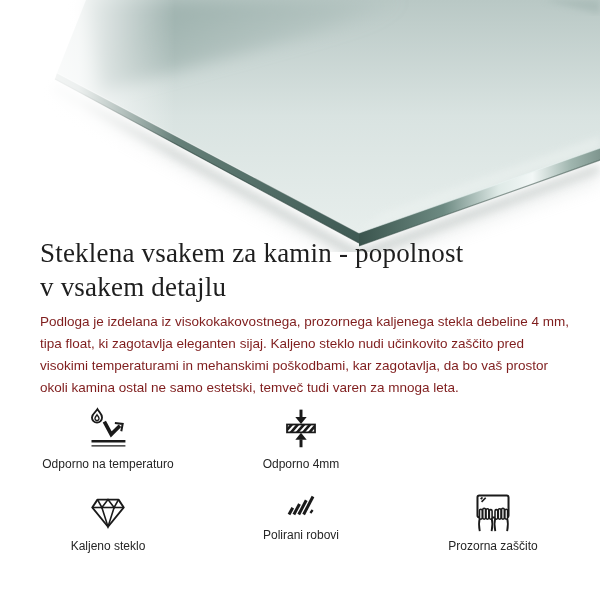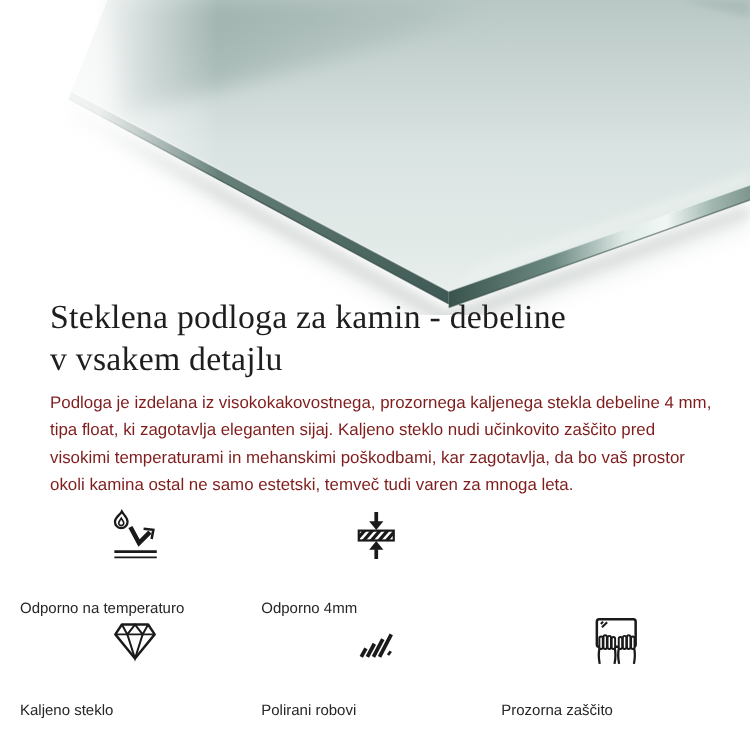--- a/index.html
+++ b/index.html
@@ -24,37 +24,37 @@
     letter-spacing:.2px;
   }
   .page-paragraph{
     position:absolute;left:40px;top:311px;width:533px;
     margin:0;
     font-size:13.5px;line-height:22px;
     color:#7f1d1d;
   }
   .feature{
     position:absolute;width:184px;
-    display:flex;flex-direction:column;gap:22px;
+    display:flex;flex-direction:column;align-items:center;
   }
   .feature .icon-wrap{
     height:46px;display:flex;align-items:flex-end;justify-content:center;
   }
   .feature .icon-wrap svg{display:block;}
   .feature .feature-label{
     margin-top:7px;
     font-size:12px;line-height:14px;
     color:#262626;
     white-space:nowrap;
   }
   .f1{left:16px;top:404px;}
   .f2{left:209px;top:404px;}
   .f3{left:401px;top:404px;}
   .f4{left:16px;top:486px;}
-  .f5{left:209px;top:486px;}
+  .f5{left:209px;top:475px;}
   .f6{left:401px;top:486px;}
   .ic{stroke:#1a1a1a;fill:none;}
 </style>
 </head>
 <body>
 
 <div class="page">
 
   <div class="hero">
     <svg width="600" height="252" viewBox="0 0 600 252">
@@ -113,21 +113,21 @@
       <polygon points="359,233 600,148 600,160 359,246" fill="url(#rightEdgeGrad)"></polygon>
       <line x1="57" y1="73" x2="359" y2="233" stroke="#ffffff" stroke-opacity="0.45" stroke-width="1.2"></line>
       <line x1="359" y1="233" x2="600" y2="148" stroke="#e6f0ee" stroke-opacity="0.6" stroke-width="1.2"></line>
       <line x1="55" y1="79" x2="359" y2="243" stroke="#334a44" stroke-opacity="0.7" stroke-width="1.2"></line>
       <line x1="359" y1="246" x2="600" y2="160" stroke="#334a44" stroke-opacity="0.55" stroke-width="1.2"></line>
 
       <rect x="0" y="0" width="175" height="252" fill="url(#leftFade)"></rect>
     </svg>
   </div>
 
-  <h1 class="page-title">Steklena podloga za kamin - debeline v vsakem detajlu</h1>
+  <h1 class="page-title">Steklena vsakem za kamin - popolnost v vsakem detajlu</h1>
 
   <p class="page-paragraph">Podloga je izdelana iz visokokakovostnega, prozornega kaljenega stekla debeline 4 mm, tipa float, ki zagotavlja eleganten sijaj. Kaljeno steklo nudi učinkovito zaščito pred visokimi temperaturami in mehanskimi poškodbami, kar zagotavlja, da bo vaš prostor okoli kamina ostal ne samo estetski, temveč tudi varen za mnoga leta.</p>
 
   <div class="feature f1">
     <div class="icon-wrap">
       <svg width="46" height="44" viewBox="0 0 48 48">
         <path class="ic" stroke-width="2" d="M12.5,3.5 C14,6.5 17.5,8.5 17.5,12.5 A5.5,5.5 0 1 1 6.5,12.5 C6.5,8.5 11,6.5 12.5,3.5 Z"></path>
         <path class="ic" stroke-width="1.5" d="M12,9.5 C12.8,11 14.2,11.8 14.2,13.6 A2.2,2.2 0 1 1 9.8,13.6 C9.8,11.8 11.2,11 12,9.5 Z"></path>
         <polyline class="ic" stroke-width="4" points="20,17 27.5,31 37,21.5"></polyline>
         <polyline class="ic" stroke-width="2.2" points="31.5,18.5 40,19.5 38.5,27.5"></polyline>

